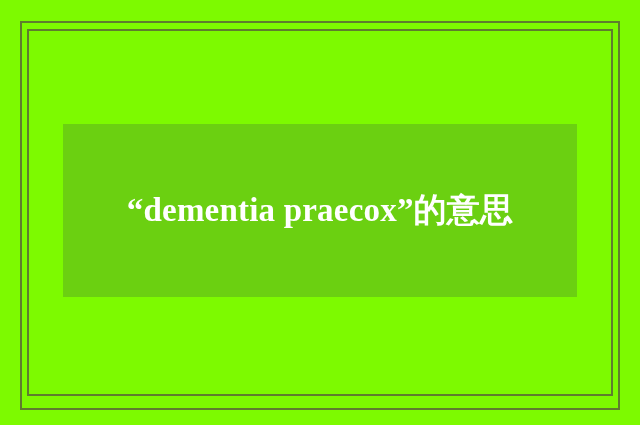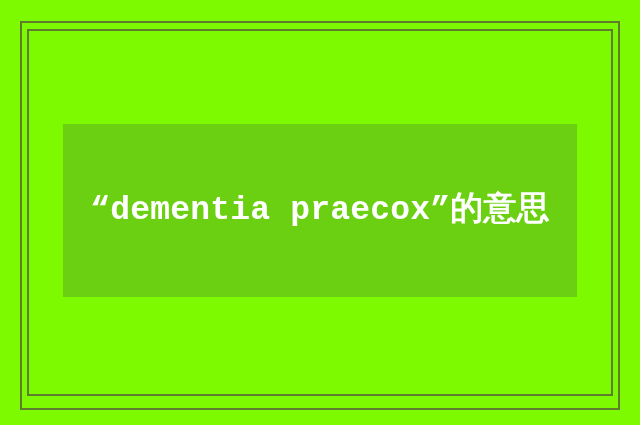--- a/index.html
+++ b/index.html
@@ -56,21 +56,21 @@
     align-items: center;
     justify-content: center;
     box-sizing: border-box;
     padding: 0 26px;
   }
 
   #headline {
     margin: 0;
     width: 100%;
     color: #ffffff;
-    font-family: Liberation Mono, monospace;
+    font-family: Liberation Serif, serif;
     font-weight: bold;
     font-size: 33px;
     line-height: 1.62;
     letter-spacing: 0.2px;
     text-align: center;
     word-break: break-all;
     overflow-wrap: break-word;
   }
 </style>
 </head>

